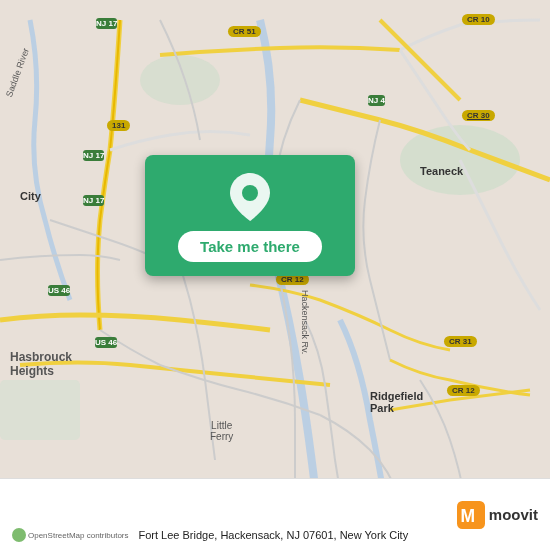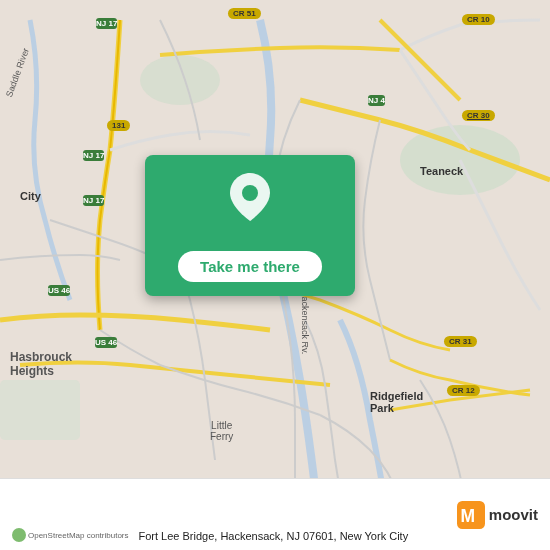--- a/index.html
+++ b/index.html
@@ -52,42 +52,41 @@
     .take-me-there-btn {
       background: white;
       color: #2EAA6E;
       border: none;
       border-radius: 20px;
       padding: 7px 22px;
       font-size: 15px;
       font-weight: bold;
       cursor: pointer;
       white-space: nowrap;
-      margin-top: 20px;
     }
 
     
     .bottom-bar {
       position: absolute;
       bottom: 0;
       left: 0;
       width: 100%;
       background: white;
       padding: 8px 12px 8px 12px;
       display: flex;
       align-items: center;
       justify-content: space-between;
       z-index: 20;
       border-top: 1px solid #ddd;
       min-height: 44px;
     }
 
     .bottom-bar-left {
       display: flex;
-      align-items: flex-end;
+      align-items: center;
       flex: 1;
       margin-top: 41px;
     }
 
     .osm-logo {
       font-size: 9px;
       color: #555;
       margin-right: 6px;
       display: flex;
       align-items: center;
@@ -212,21 +211,21 @@
   <span class="map-label bold" style="left:420px;top:165px;">Teaneck</span>
   <span class="map-label bold" style="left:20px;top:190px;">City</span>
   <span class="map-label" style="left:10px;top:350px;font-size:12px;font-weight:bold;">Hasbrouck<br>Heights</span>
   <span class="map-label" style="left:210px;top:420px;text-align:center;">Little<br>Ferry</span>
   <span class="map-label bold" style="left:370px;top:390px;">Ridgefield<br>Park</span>
   <span class="map-label" style="left:310px;top:290px;font-size:9px;transform:rotate(90deg);transform-origin:left top;">Hackensack Rv.</span>
   <span class="map-label" style="left:4px;top:95px;font-size:9px;transform:rotate(-70deg);transform-origin:left top;">Saddle River</span>
 
   <span class="shield green" style="left:96px;top:18px;">NJ 17</span>
   <span class="shield green" style="left:83px;top:150px;">NJ 17</span>
-  <span class="shield yellow" style="left:228px;top:8px;">CR 51</span>
+  <span class="shield yellow" style="left:228px;top:26px;">CR 51</span>
   <span class="shield yellow" style="left:462px;top:14px;">CR 10</span>
   <span class="shield green" style="left:368px;top:95px;">NJ 4</span>
   <span class="shield yellow" style="left:462px;top:110px;text-decoration:underline;">CR 30</span>
   <span class="shield yellow" style="left:276px;top:274px;">CR 12</span>
   <span class="shield green" style="left:48px;top:285px;">US 46</span>
   <span class="shield green" style="left:95px;top:337px;">US 46</span>
   <span class="shield yellow" style="left:107px;top:120px;">131</span>
   <span class="shield yellow" style="left:444px;top:336px;">CR 31</span>
   <span class="shield yellow" style="left:447px;top:385px;">CR 12</span>
   <span class="shield green" style="left:83px;top:195px;">NJ 17</span>

